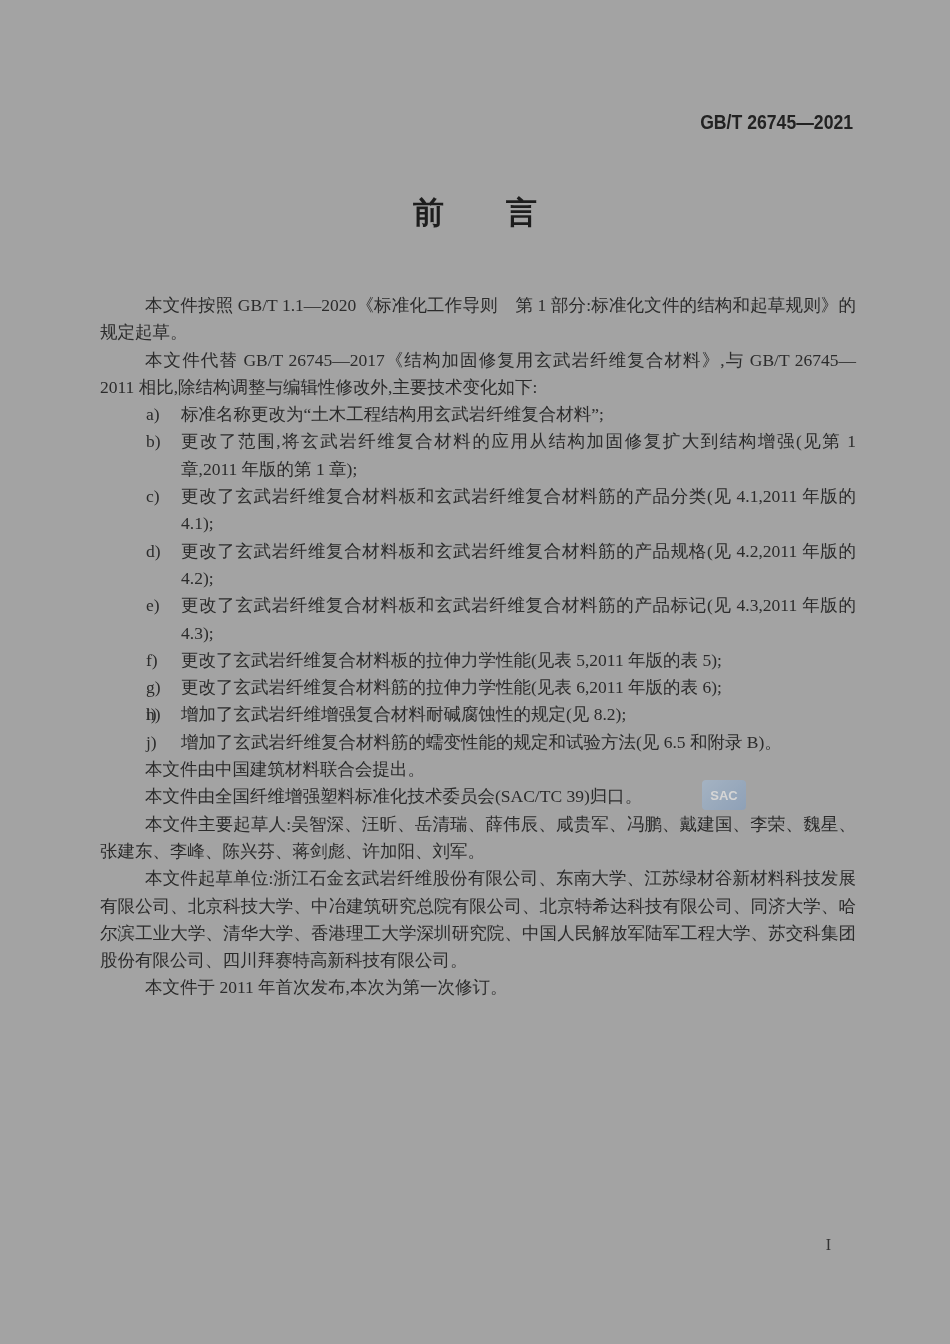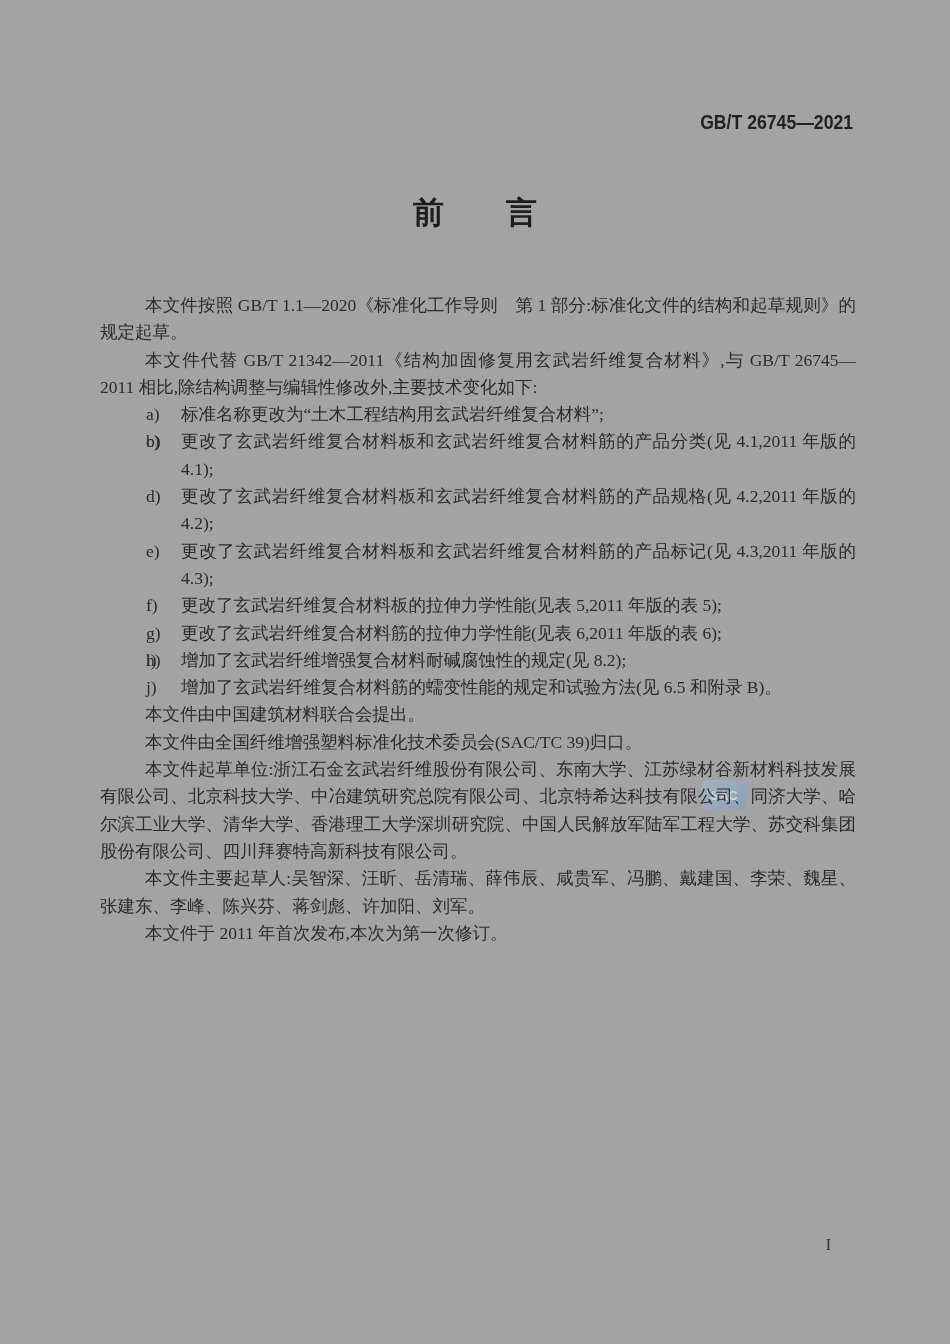--- a/index.html
+++ b/index.html
@@ -103,29 +103,30 @@
 
   <div class="doc-code">GB/T 26745—2021</div>
 
   <h1 class="title">前　　言</h1>
 
   <div class="watermark">SAC</div>
 
   <div class="content">
 
     <p class="para">本文件按照 GB/T 1.1—2020《标准化工作导则　第 1 部分:标准化文件的结构和起草规则》的规定起草。</p>
-    <p class="para">本文件代替 GB/T 21342—2011《结构加固修复用玄武岩纤维复合材料》,与 GB/T 26745—2011 相比,除结构调整与编辑性修改外,主要技术变化如下:</p>
+    <p class="para">本文件代替 GB/T 26745—2017《结构加固修复用玄武岩纤维复合材料》,与 GB/T 26745—2011 相比,除结构调整与编辑性修改外,主要技术变化如下:</p>
 
     <ol class="changes">
       <li class="change-item">
         <span class="change-marker">a)</span>
         <span class="change-text">标准名称更改为“土木工程结构用玄武岩纤维复合材料”;</span>
       </li>
       <li class="change-item">
         <span class="change-marker">b)</span>
+        <span class="change-text">更改了范围,将玄武岩纤维复合材料的应用从结构加固修复扩大到结构增强(见第 1 章,2011 年版的第 1 章);</span>
       </li>
       <li class="change-item">
         <span class="change-marker">c)</span>
         <span class="change-text">更改了玄武岩纤维复合材料板和玄武岩纤维复合材料筋的产品分类(见 4.1,2011 年版的 4.1);</span>
       </li>
       <li class="change-item">
         <span class="change-marker">d)</span>
         <span class="change-text">更改了玄武岩纤维复合材料板和玄武岩纤维复合材料筋的产品规格(见 4.2,2011 年版的 4.2);</span>
       </li>
       <li class="change-item">
@@ -148,21 +149,21 @@
         <span class="change-text">增加了玄武岩纤维增强复合材料耐碱腐蚀性的规定(见 8.2);</span>
       </li>
       <li class="change-item">
         <span class="change-marker">j)</span>
         <span class="change-text">增加了玄武岩纤维复合材料筋的蠕变性能的规定和试验方法(见 6.5 和附录 B)。</span>
       </li>
     </ol>
 
     <p class="para">本文件由中国建筑材料联合会提出。</p>
     <p class="para">本文件由全国纤维增强塑料标准化技术委员会(SAC/TC 39)归口。</p>
+    <p class="para">本文件主要起草人:吴智深、汪昕、岳清瑞、薛伟辰、咸贵军、冯鹏、戴建国、李荣、魏星、张建东、李峰、陈兴芬、蒋剑彪、许加阳、刘军。</p>
     <p class="para">本文件起草单位:浙江石金玄武岩纤维股份有限公司、东南大学、江苏绿材谷新材料科技发展有限公司、北京科技大学、中冶建筑研究总院有限公司、北京特希达科技有限公司、同济大学、哈尔滨工业大学、清华大学、香港理工大学深圳研究院、中国人民解放军陆军工程大学、苏交科集团股份有限公司、四川拜赛特高新科技有限公司。</p>
-    <p class="para">本文件主要起草人:吴智深、汪昕、岳清瑞、薛伟辰、咸贵军、冯鹏、戴建国、李荣、魏星、张建东、李峰、陈兴芬、蒋剑彪、许加阳、刘军。</p>
     <p class="para">本文件于 2011 年首次发布,本次为第一次修订。</p>
 
   </div>
 
   <div class="page-number">I</div>
 
 </div>
 
 </body></html>

